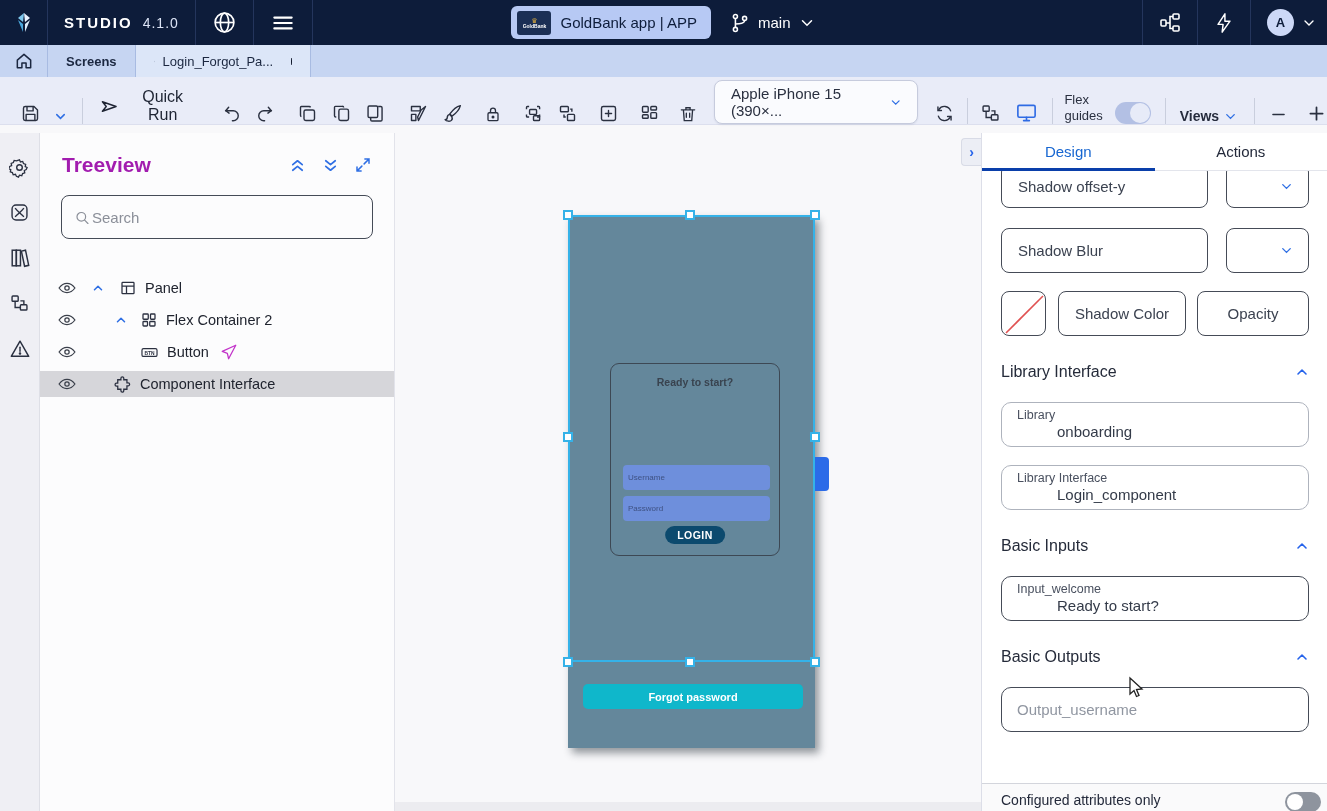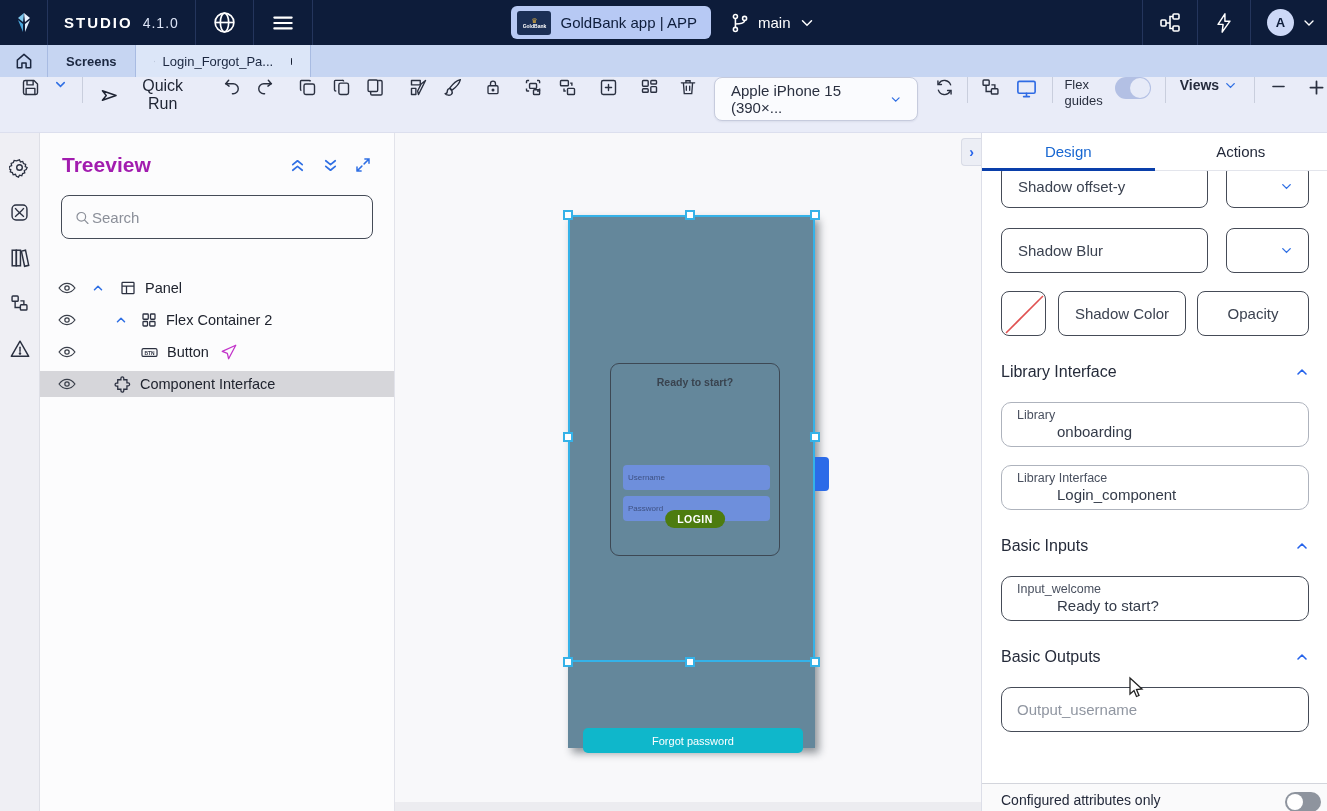--- a/index.html
+++ b/index.html
@@ -26,21 +26,21 @@
   .avatar { width:27px; height:27px; border-radius:50%; background:#ccd8f7; color:#0d1c3a; font-weight:bold; font-size:13px; display:flex; align-items:center; justify-content:center; }
 
   
   .tabbar { position:absolute; top:45px; left:0; right:0; height:32px; background:#c6d5f2; display:flex; align-items:stretch; }
   .home-cell { width:48px; display:flex; align-items:center; justify-content:center; border-right:1px solid #a8bbe2; }
   .tab { display:flex; align-items:center; gap:8px; padding:0 18px; font-size:13px; font-weight:bold; color:#1b2740; border-right:1px solid #a8bbe2; }
   .tab.active { background:#dce6f8; font-weight:normal; width:175px; }
   .unsaved-dot { width:7px; height:7px; border-radius:50%; background:#10182b; margin-left:10px; }
 
   
-  .toolbar { position:absolute; top:77px; left:0; right:0; height:56px; background:#e9ecf8; display:flex; align-items:flex-start; border-bottom:1px solid #dcdfee; color:#2a3040; }
+  .toolbar { position:absolute; top:77px; left:0; right:0; height:48px; background:#e9ecf8; display:flex; align-items:flex-end; border-bottom:1px solid #dcdfee; color:#2a3040; }
   .tbtn { display:inline-flex; align-items:center; justify-content:center; background:none; border:none; color:#2a3040; cursor:pointer; padding:0; }
   .vdiv { width:1px; height:26px; background:#c9cedd; }
   .quickrun { display:flex; align-items:center; gap:10px; font-size:16px; color:#1e2433; }
   .device-select { display:flex; align-items:center; gap:10px; background:#fafbfe; border:1px solid #c6cbdd; border-radius:8px; height:44px; padding:0 14px 0 16px; font-size:15px; color:#2a3040; box-shadow:0 1px 2px rgba(30,40,80,.08); }
   .flexguides-label { font-size:13px; color:#2a3040; line-height:1.25; }
   .toggle { position:relative; width:40px; height:22px; border-radius:11px; }
   .toggle.on { background:#b3c0e4; }
   .toggle.on .knob { position:absolute; right:1px; top:1px; width:20px; height:20px; border-radius:50%; background:#e7ebf8; }
   .views { display:flex; align-items:center; gap:4px; font-size:14px; font-weight:bold; color:#262c3d; }
 
@@ -58,22 +58,22 @@
   .trow { height:26px; display:flex; align-items:center; font-size:14.5px; color:#20242f; margin-bottom:6px; }
   .trow.selected { background:#d6d6da; }
   .trow .ic { display:inline-flex; }
 
   
   .canvas { flex:1; position:relative; background:#f8f8fa; }
   .phone { position:absolute; left:173px; top:82px; width:247px; height:533px; background:#64879B; box-shadow:4px 5px 8px rgba(20,30,40,.45); }
   .mock-panel { position:absolute; left:42px; top:148px; width:170px; height:193px; border:1.5px solid #3d4854; border-radius:9px; }
   .mock-title { position:absolute; top:12px; left:0; right:0; text-align:center; font-size:10.5px; font-weight:bold; color:#39434f; }
   .mock-input { position:absolute; left:12px; width:147px; height:25px; background:#6E8FDC; border-radius:4px; font-size:8px; color:rgba(45,60,100,.75); display:flex; align-items:center; padding-left:5px; }
-  .mock-login { position:absolute; left:50%; transform:translateX(-50%); top:146px; background:#4d7c0f; color:#fff; font-size:10.5px; font-weight:bold; padding:3px 12px; border-radius:9px; letter-spacing:.5px; }
-  .mock-forgot { position:absolute; left:15px; top:469px; width:220px; height:25px; background:#0FB7CB; border-radius:5px; color:#fff; font-size:11px; font-weight:normal; display:flex; align-items:center; justify-content:center;margin-top:44px; }
+  .mock-login { position:absolute; left:50%; transform:translateX(-50%); top:162px; background:#0c4a6e; color:#fff; font-size:10.5px; font-weight:bold; padding:3px 12px; border-radius:9px; letter-spacing:.5px; }
+  .mock-forgot { position:absolute; left:15px; top:469px; width:220px; height:25px; background:#0FB7CB; border-radius:5px; color:#fff; font-size:11px; font-weight:bold; display:flex; align-items:center; justify-content:center; }
   .selection { position:absolute; left:173px; top:82px; width:247px; height:447px; border:2px solid #35b2e8; pointer-events:none; }
   .handle { position:absolute; width:10px; height:10px; background:#fff; border:2px solid #35b2e8; pointer-events:auto; }
   .h-tl{left:-7px;top:-7px;} .h-tm{left:calc(50% - 7px);top:-7px;} .h-tr{right:-7px;top:-7px;}
   .h-ml{left:-7px;top:calc(50% - 7px);} .h-mr{right:-7px;top:calc(50% - 7px);}
   .h-bl{left:-7px;bottom:-7px;} .h-bm{left:calc(50% - 7px);bottom:-7px;} .h-br{right:-7px;bottom:-7px;}
   .drag-tab { position:absolute; left:420px; top:324px; width:14px; height:34px; background:#2b6be8; border-radius:0 4px 4px 0; }
   .collapse-handle { position:absolute; right:0; top:5px; width:20px; height:28px; background:#eceef5; border:1px solid #d8dbe6; border-right:none; border-radius:4px 0 0 4px; display:flex; align-items:center; justify-content:center; color:#2563eb; font-weight:bold; font-size:14px; }
   .hscroll { position:absolute; left:0; right:0; bottom:0; height:9px; background:#ececf0; }
 
   

